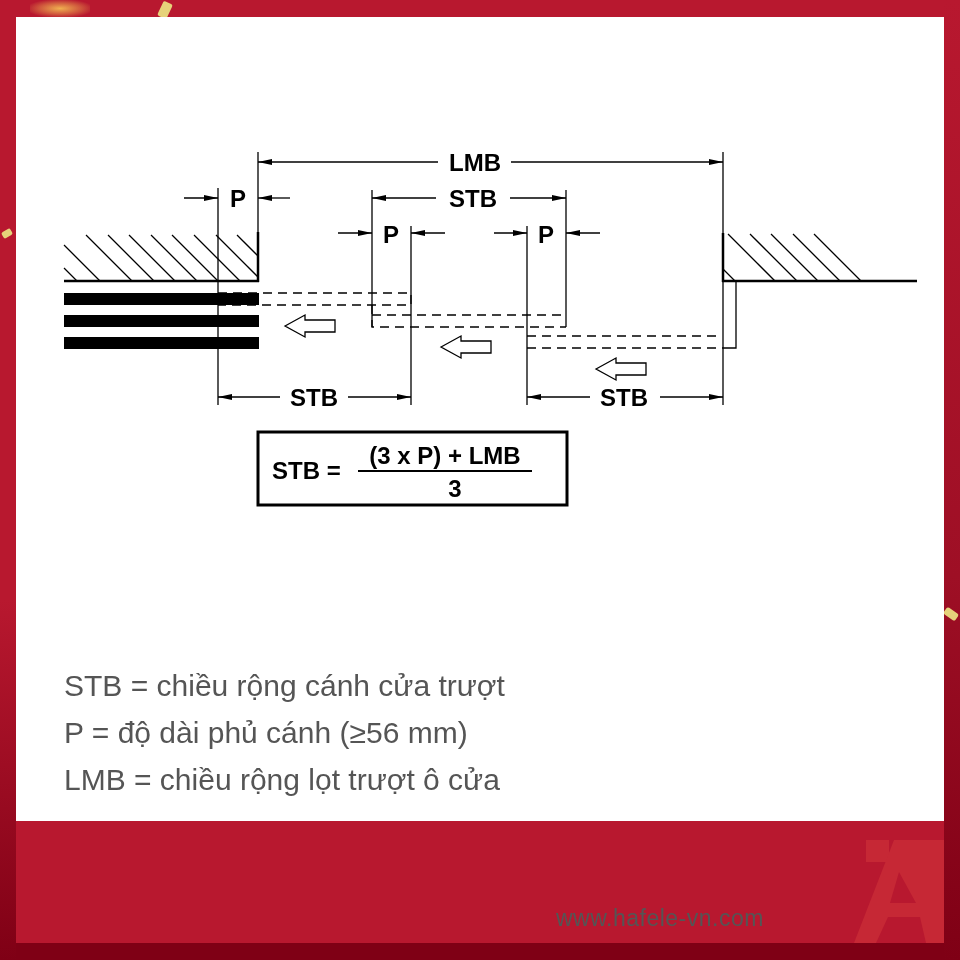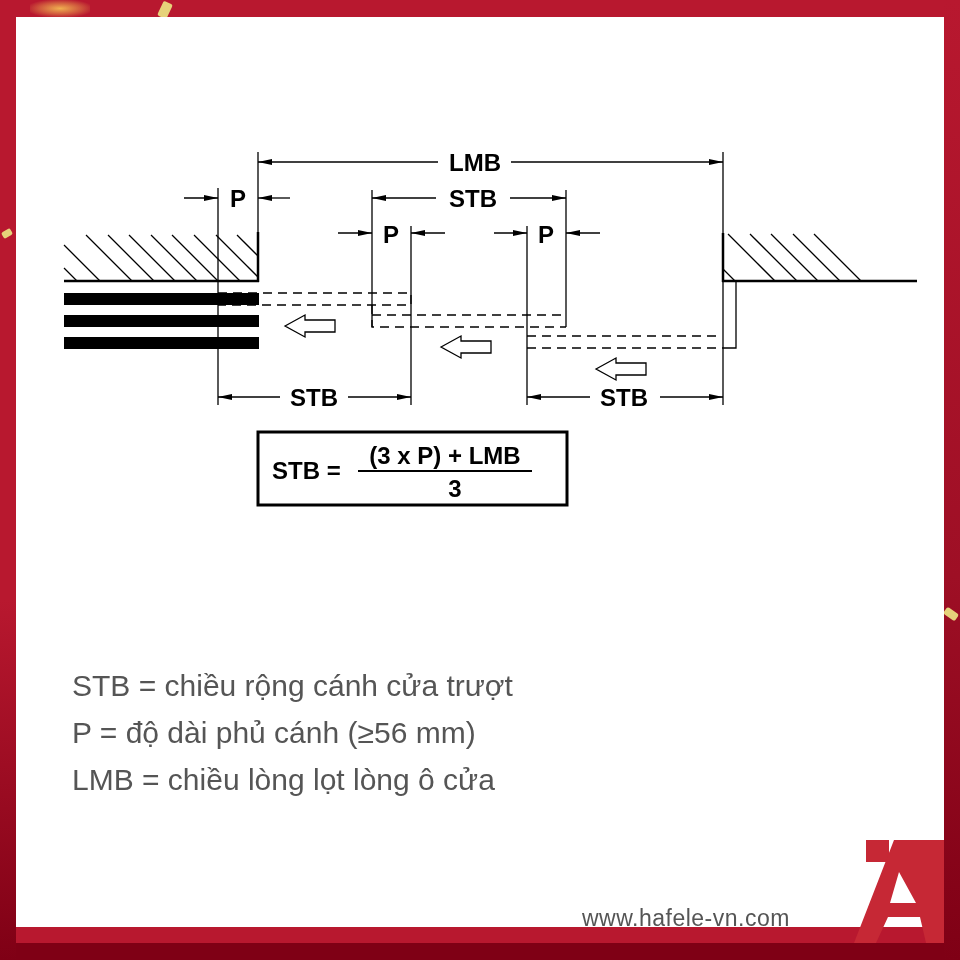--- a/index.html
+++ b/index.html
@@ -6,26 +6,26 @@
   body { width: 960px; height: 960px; position: relative; overflow: hidden;
          background: #b8182f; font-family: "Liberation Sans", sans-serif; }
   .frame-bottom { position: absolute; left: 0; top: 943px; width: 960px; height: 17px; background: #7f0015; }
   .frame-right { position: absolute; left: 944px; top: 0; width: 16px; height: 960px;
                  background: linear-gradient(#b8182f, #9e0f25 60%, #7f0015); }
   .frame-left-low { position: absolute; left: 0; top: 600px; width: 16px; height: 360px;
                     background: linear-gradient(#b8182f, #7f0015); }
   .glow { position: absolute; left: 30px; top: 0; width: 60px; height: 17px;
           background: radial-gradient(ellipse at center, #f0b050 0%, rgba(240,176,80,0.4) 50%, rgba(184,24,47,0) 80%); }
   .confetti { position: absolute; background: #e6d27a; border-radius: 2px; }
-  .canvas { position: absolute; left: 16px; top: 17px; width: 928px; height: 910px; background: #ffffff; }
+  .canvas { position: absolute; left: 16px; top: 17px; width: 928px; height: 804px; background: #ffffff; }
   svg.diagram { position: absolute; left: 0; top: 0; }
   .legend { position: absolute; left: 48px; top: 645px; color: #555555;
             font-family: "Liberation Sans", sans-serif; font-size: 30px; line-height: 47px; }
-  .legend div { white-space: nowrap; margin-left: 8px; }
-  .website { position: absolute; left: 566px; top: 888px; color: #555555; font-size: 23px; letter-spacing: 0.5px; }
+  .legend div { white-space: nowrap; }
+  .website { position: absolute; left: 540px; top: 888px; color: #555555; font-size: 23px; letter-spacing: 0.5px; }
   .logo { position: absolute; left: 838px; top: 820px; }
 </style>
 </head>
 <body>
 
 <div class="frame-bottom"></div>
 <div class="frame-right"></div>
 <div class="frame-left-low"></div>
 <div class="glow"></div>
 <div class="confetti" style="left:160px;top:2px;width:10px;height:16px;transform:rotate(25deg);"></div>
@@ -141,21 +141,21 @@
         <text x="272" y="479">STB =</text>
         <text x="445" y="464" text-anchor="middle">(3 x P) + LMB</text>
         <text x="455" y="497" text-anchor="middle">3</text>
       </g>
     </g>
   </svg>
 
   <div class="legend">
     <div>STB = chiều rộng cánh cửa trượt</div>
     <div>P = độ dài phủ cánh (≥56 mm)</div>
-    <div>LMB = chiều lòng lọt lòng ô cửa</div>
+    <div>LMB = chiều rộng lọt trượt ô cửa</div>
   </div>
 
   <div class="website">www.hafele-vn.com</div>
 
   <svg class="logo" width="90" height="106" viewBox="0 0 90 106">
     <rect x="12" y="3" width="23" height="22" fill="#c62835"></rect>
     <path d="M40,3 L90,3 L90,106 L72,106 L66,80 L34,80 L22,106 L0,106 Z M45,35 L36,66 L62,66 Z" fill="#c62835" fill-rule="evenodd"></path>
   </svg>
 </div>
 

